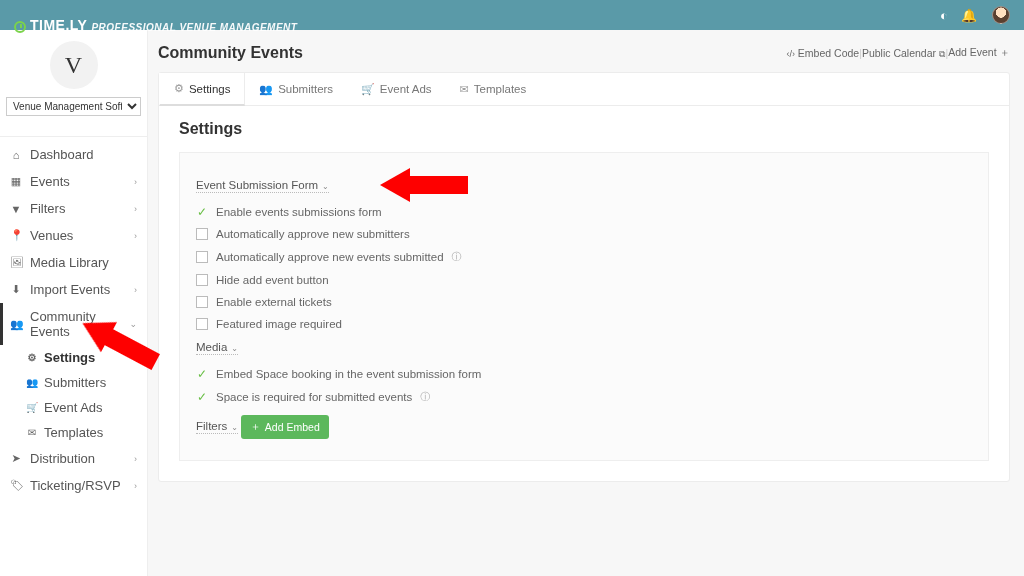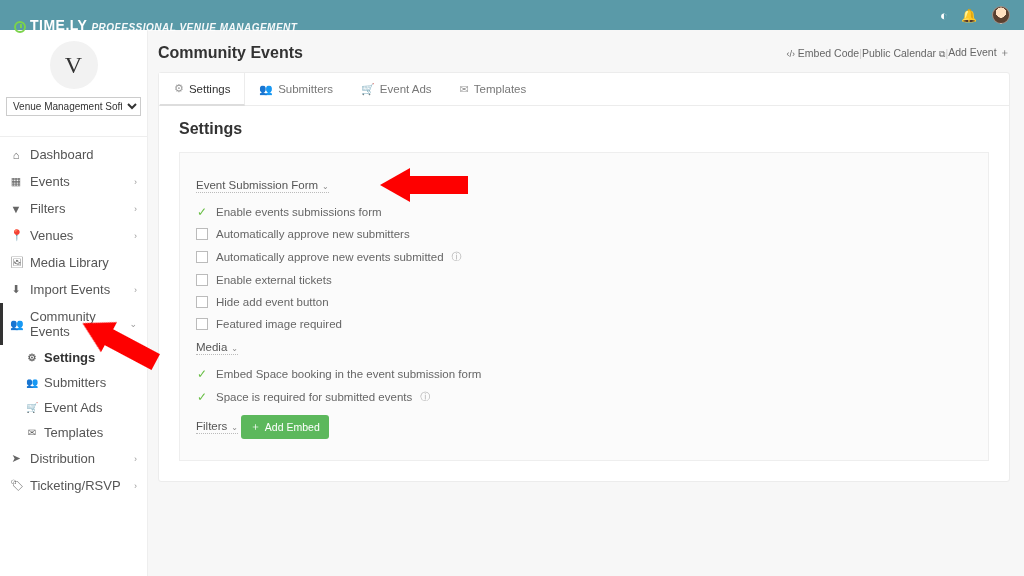--- a/index.html
+++ b/index.html
@@ -206,25 +206,25 @@
               <span class="chk"></span>
               <span>Automatically approve new submitters</span>
             </div>
           <div class="row">
               <span class="chk"></span>
               <span>Automatically approve new events submitted</span> 
               <span class="info">ⓘ</span>
             </div>
           <div class="row">
               <span class="chk"></span>
+              <span>Hide add event button</span>
+            </div>
+          <div class="row">
+              <span class="chk"></span>
               <span>Enable external tickets</span>
-            </div>
-          <div class="row">
-              <span class="chk"></span>
-              <span>Hide add event button</span>
             </div>
           <div class="row">
               <span class="chk"></span>
               <span>Featured image required</span>
             </div>
 
           <div class="section-h"><span>Media</span><span class="dd">⌄</span></div>
           <div class="row">
               <span class="chkon">✓</span>
               <span>Embed Space booking in the event submission form</span>

